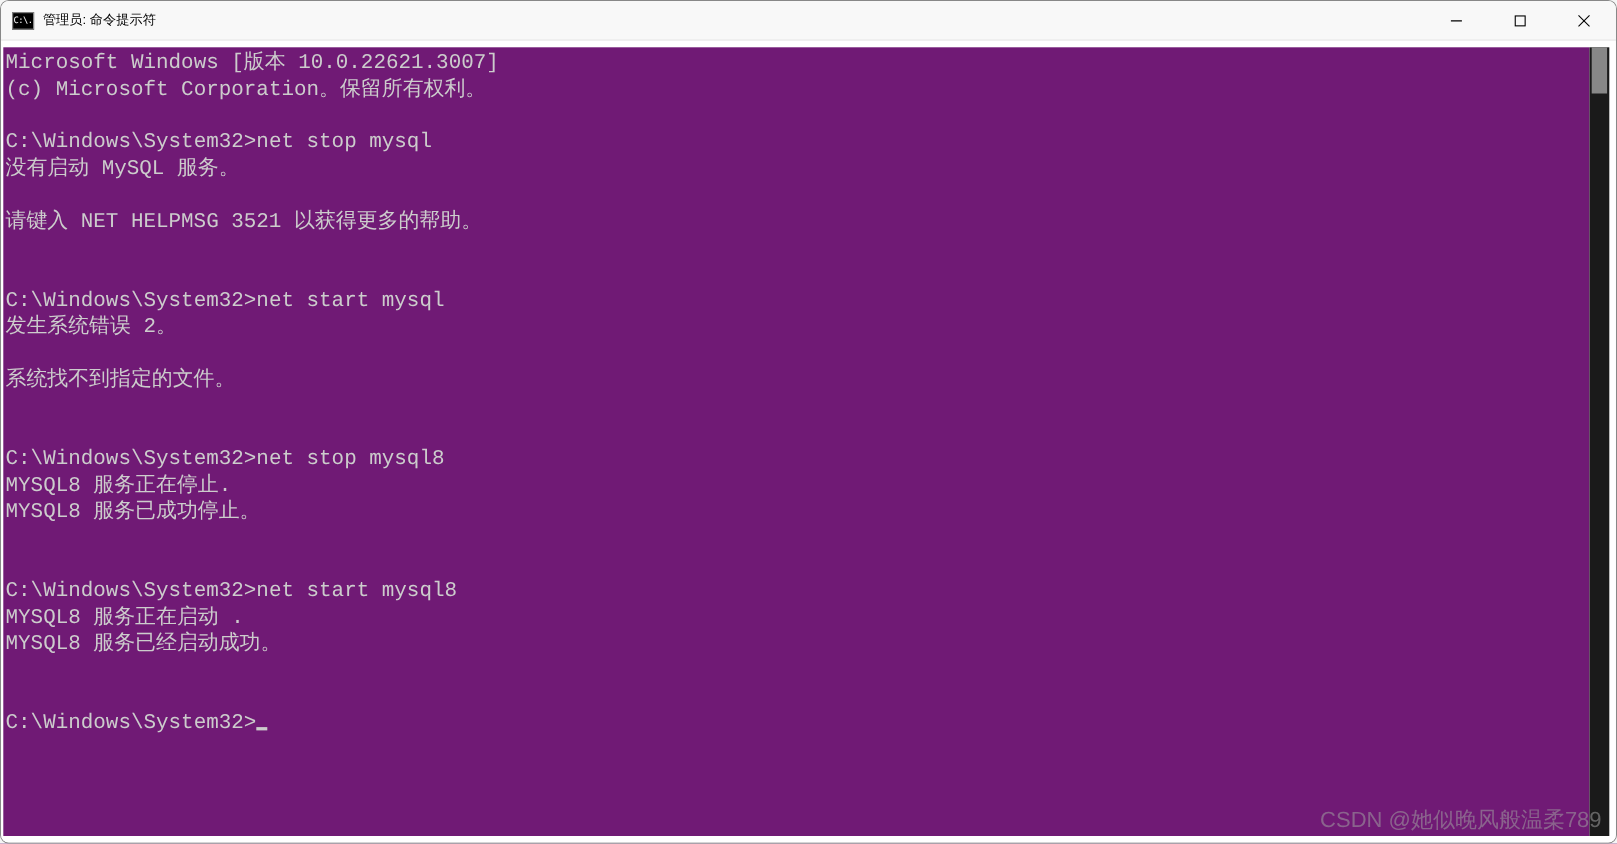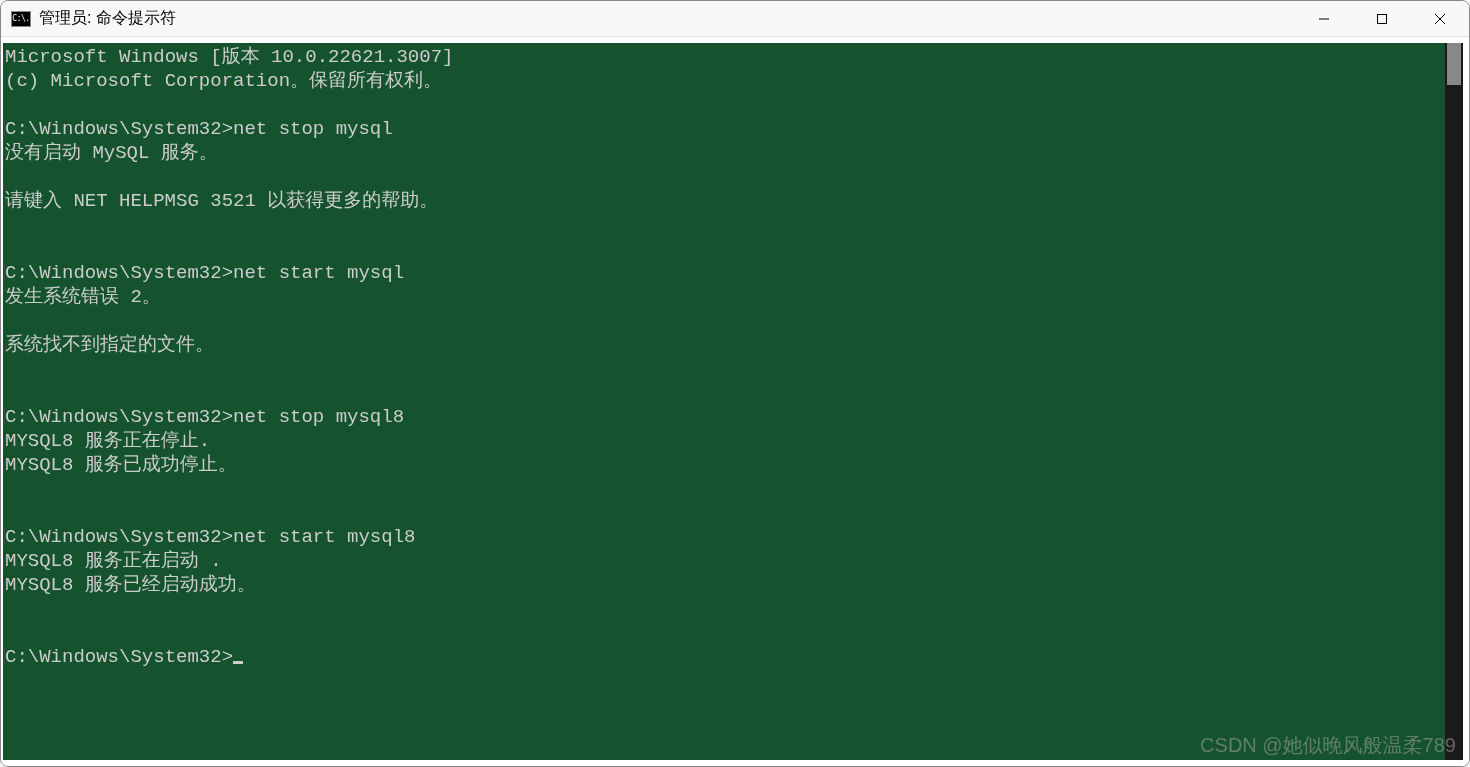--- a/index.html
+++ b/index.html
@@ -47,21 +47,21 @@
       border: 1px solid #888;
       display: flex;
       align-items: center;
       justify-content: center;
       font-size: 8px;
       color: #fff;
       font-family: monospace;
       letter-spacing: -0.5px;
     }
     .title-text {
-      font-size: 16px;
+      font-size: 12px;
       color: #000;
     }
     .titlebar-controls {
       display: flex;
       height: 100%;
     }
     .titlebar-btn {
       width: 58px;
       height: 100%;
       display: flex;
@@ -78,21 +78,21 @@
     }
     .terminal-wrap {
       flex: 1;
       background: #ffffff;
       padding: 6px 6px 6px 2px;
       display: flex;
       overflow: hidden;
     }
     .terminal {
       flex: 1;
-      background: #14532d;
+      background: #701a75;
       color: #cccccc;
       font-family: Consolas, "Courier New", monospace;
       font-size: 19px;
       line-height: 24px;
       padding: 2px 0 0 2px;
       white-space: pre;
       overflow: hidden;
       position: relative;
     }
     .scrollbar-track {

